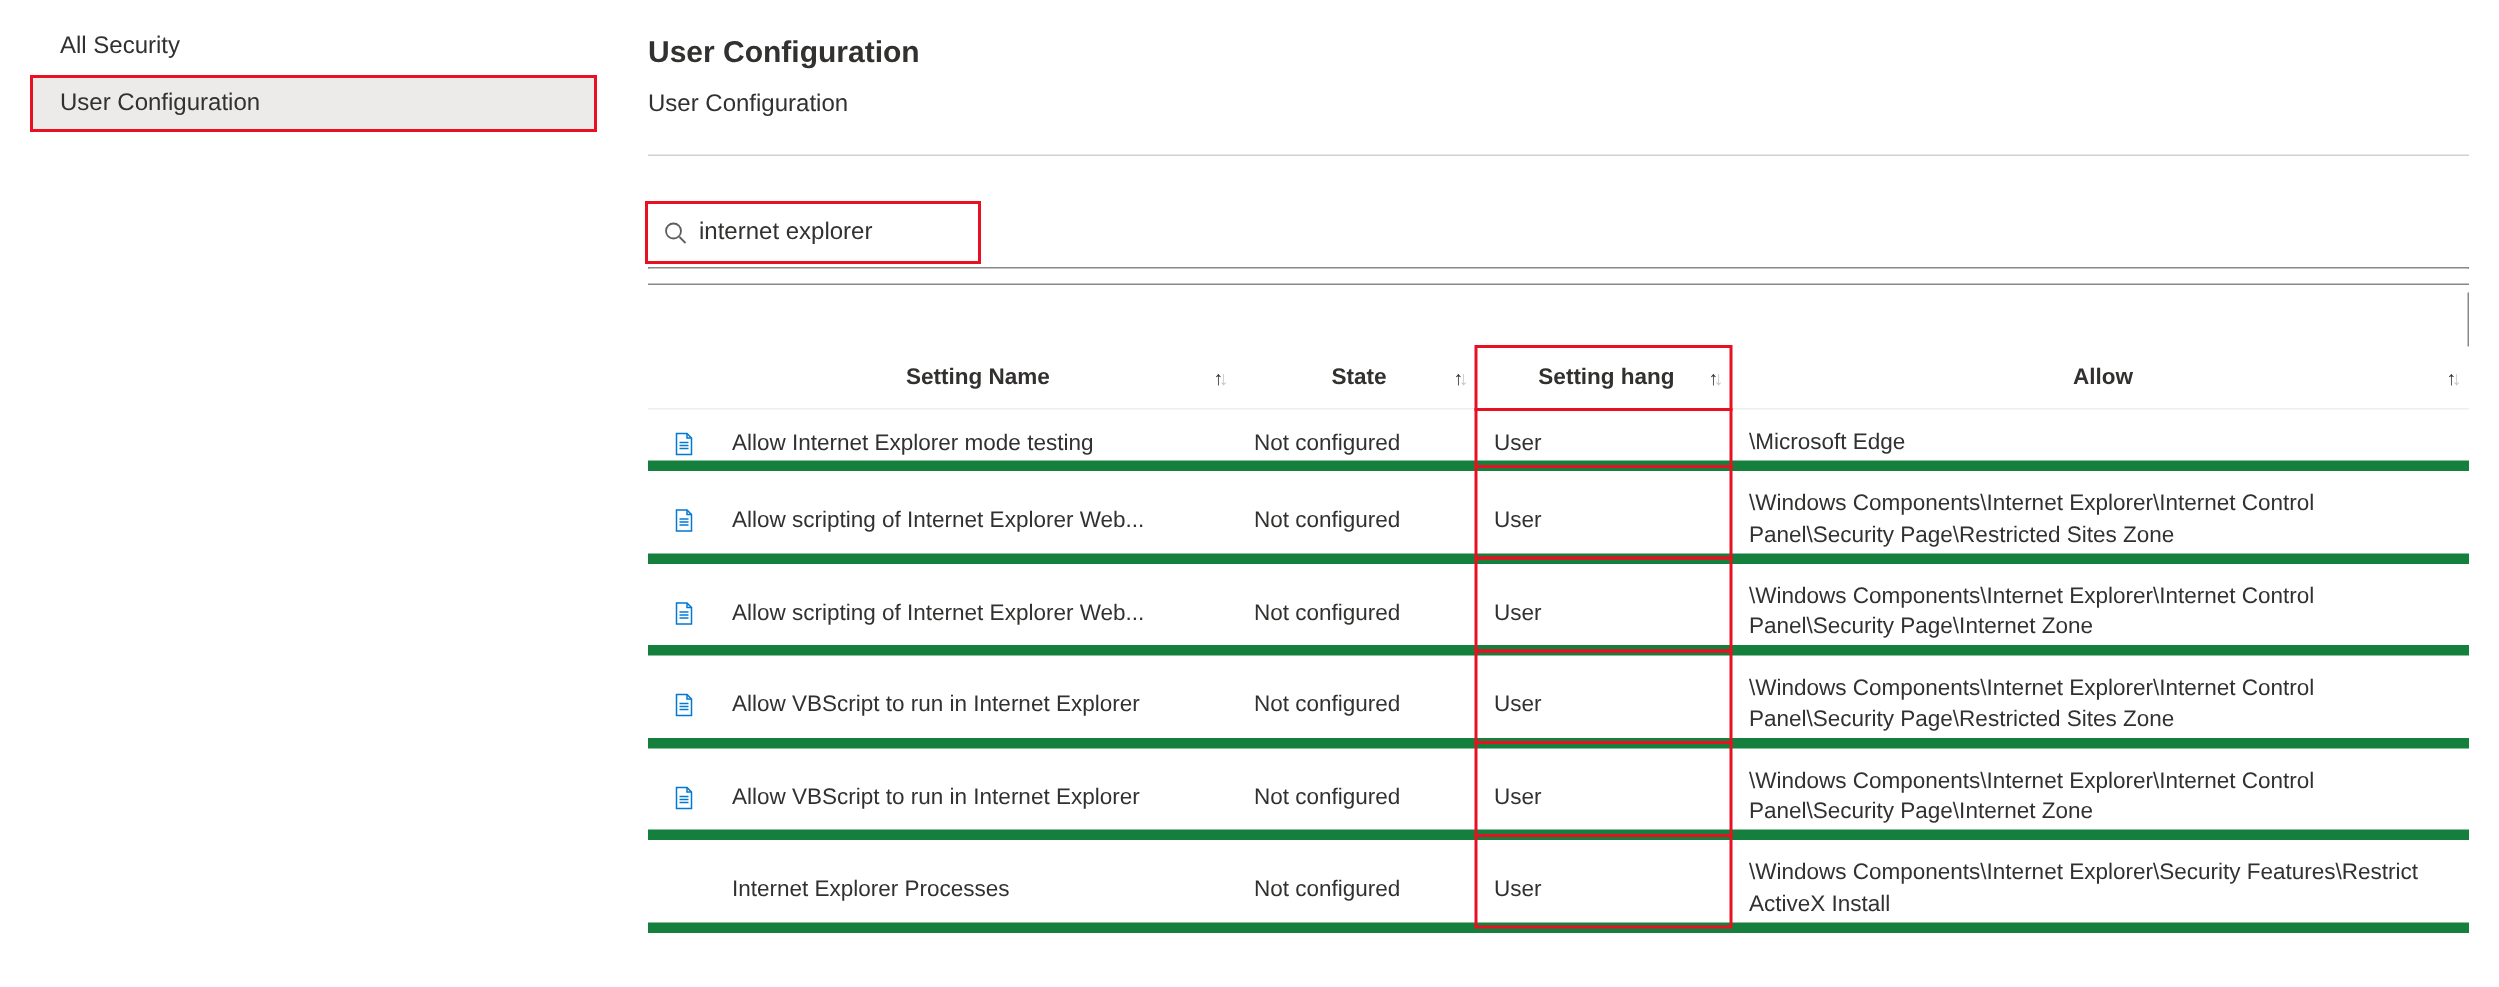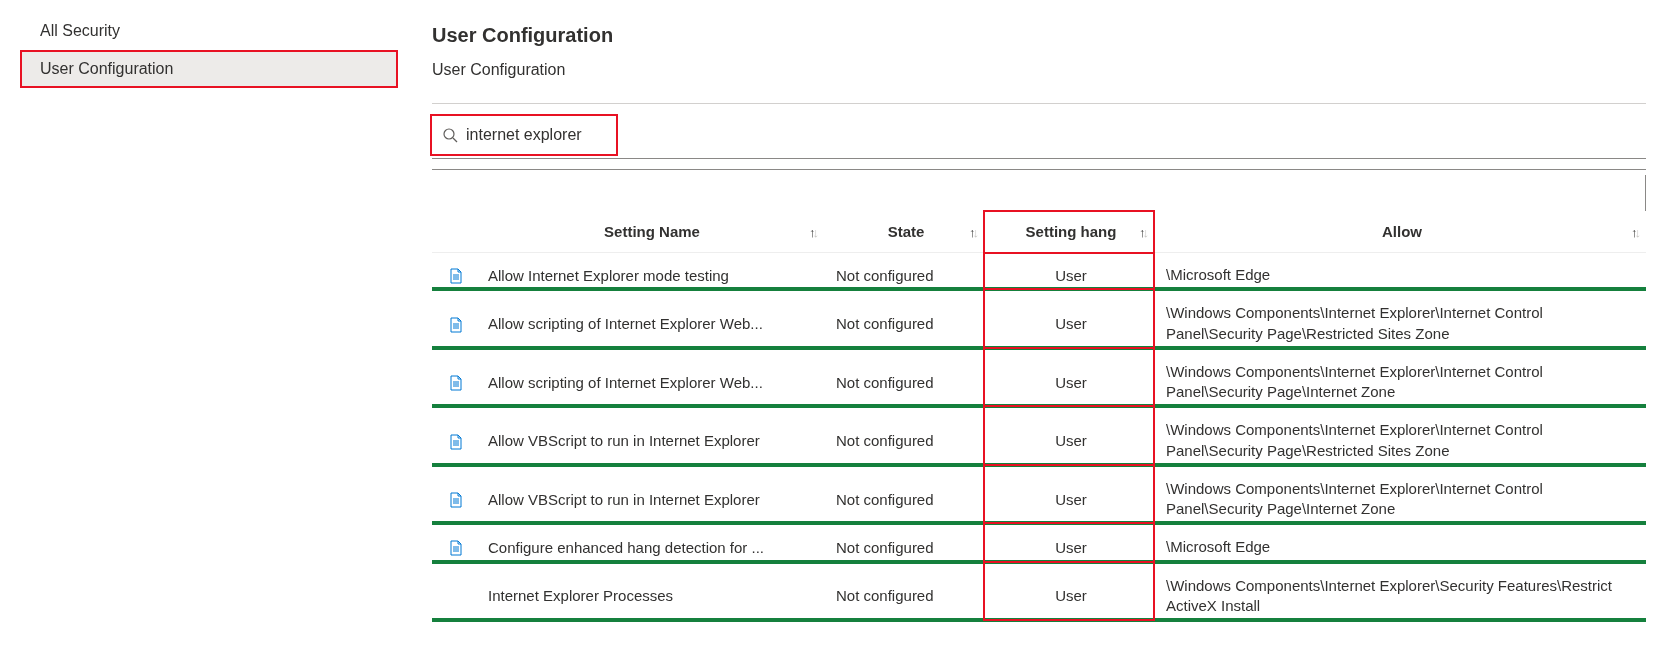--- a/index.html
+++ b/index.html
@@ -98,21 +98,21 @@
     text-align: center;
     font-weight: 600;
     font-size: 15px;
     padding: 12px 8px 12px 12px;
     border-bottom: 1px solid #eee;
     white-space: nowrap;
     position: relative;
   }
   .settings-table td {
     padding: 12px 8px 2px 12px;
-    border-bottom: 4px solid #15803d;
+    border-bottom: 7px solid #15803d;
     font-size: 15px;
     vertical-align: middle;
   }
   .col-icon { width: 44px; }
   .col-name { width: 348px; }
   .col-state { width: 160px; }
   .col-type { width: 170px; }
   .col-path { }
   .sort-arrows {
     position: absolute;
@@ -120,21 +120,20 @@
     top: 50%;
     transform: translateY(-50%);
     font-size: 13px;
     letter-spacing: -3px;
   }
   .sort-arrows .up { color: #323130; }
   .sort-arrows .down { color: #c8c6c4; }
   .type-col-highlight {
     outline: 2.5px solid #e81123;
     outline-offset: -1px;
-    text-align: center;
   }
   .doc-icon {
     width: 16px; height: 16px;
     display: inline-block;
     vertical-align: middle;
   }
   .cell-name {
     white-space: nowrap;
     overflow: hidden;
     text-overflow: ellipsis;
@@ -155,21 +154,21 @@
         <div class="sidebar-item">All Security</div>
         <div class="sidebar-item selected highlighted">User Configuration</div>
       </div>
   </aside>
 
   <main class="main">
     <h1 class="page-title">User Configuration</h1>
     <div class="breadcrumb">User Configuration</div>
     <hr class="divider">
 
-    <span class="search-highlight" style="width:184px;">
+    <span class="search-highlight" style="width:220px;margin-top:20px;">
       <span class="search-wrap" style="width:190px; border:none;">
         <svg class="search-icon" viewBox="0 0 16 16" fill="none" stroke="#605e5c" stroke-width="1.2">
           <circle cx="7" cy="7" r="5"></circle>
           <line x1="11" y1="11" x2="15" y2="15"></line>
         </svg>
         <input class="search-input" type="text" style="width: 150px;" value="internet explorer">
       </span>
     </span>
     
     <div style="border:1px solid #8a8886; border-top:none; height:0; margin-top:-2px; width:100%;"></div>
@@ -253,33 +252,20 @@
                 <line x1="5" y1="7" x2="11" y2="7" stroke="#0078d4" stroke-width="1"></line>
                 <line x1="5" y1="9" x2="11" y2="9" stroke="#0078d4" stroke-width="1"></line>
                 <line x1="5" y1="11" x2="11" y2="11" stroke="#0078d4" stroke-width="1"></line>
               </svg></td>
             <td class="cell-name">Allow VBScript to run in Internet Explorer</td>
             <td>Not configured</td>
             <td class="type-col-highlight">User</td>
             <td class="cell-path">\Windows Components\Internet Explorer\Internet Control Panel\Security Page\Internet Zone</td>
           </tr>
           <tr>
-            <td class="row-icon-cell"><svg class="doc-icon" viewBox="0 0 16 16">
-                <path d="M3 1 h7 l3 3 v11 h-10 z" fill="#fff" stroke="#0078d4" stroke-width="1"></path>
-                <path d="M10 1 v3 h3" fill="none" stroke="#0078d4" stroke-width="1"></path>
-                <line x1="5" y1="7" x2="11" y2="7" stroke="#0078d4" stroke-width="1"></line>
-                <line x1="5" y1="9" x2="11" y2="9" stroke="#0078d4" stroke-width="1"></line>
-                <line x1="5" y1="11" x2="11" y2="11" stroke="#0078d4" stroke-width="1"></line>
-              </svg></td>
-            <td class="cell-name">Configure enhanced hang detection for ...</td>
-            <td>Not configured</td>
-            <td class="type-col-highlight">User</td>
-            <td class="cell-path">\Microsoft Edge</td>
-          </tr>
-          <tr>
             <td class="row-icon-cell"></td>
             <td class="cell-name">Internet Explorer Processes</td>
             <td>Not configured</td>
             <td class="type-col-highlight">User</td>
             <td class="cell-path">\Windows Components\Internet Explorer\Security Features\Restrict ActiveX Install</td>
           </tr>
         </tbody>
     </table>
   </main>
 </div>

